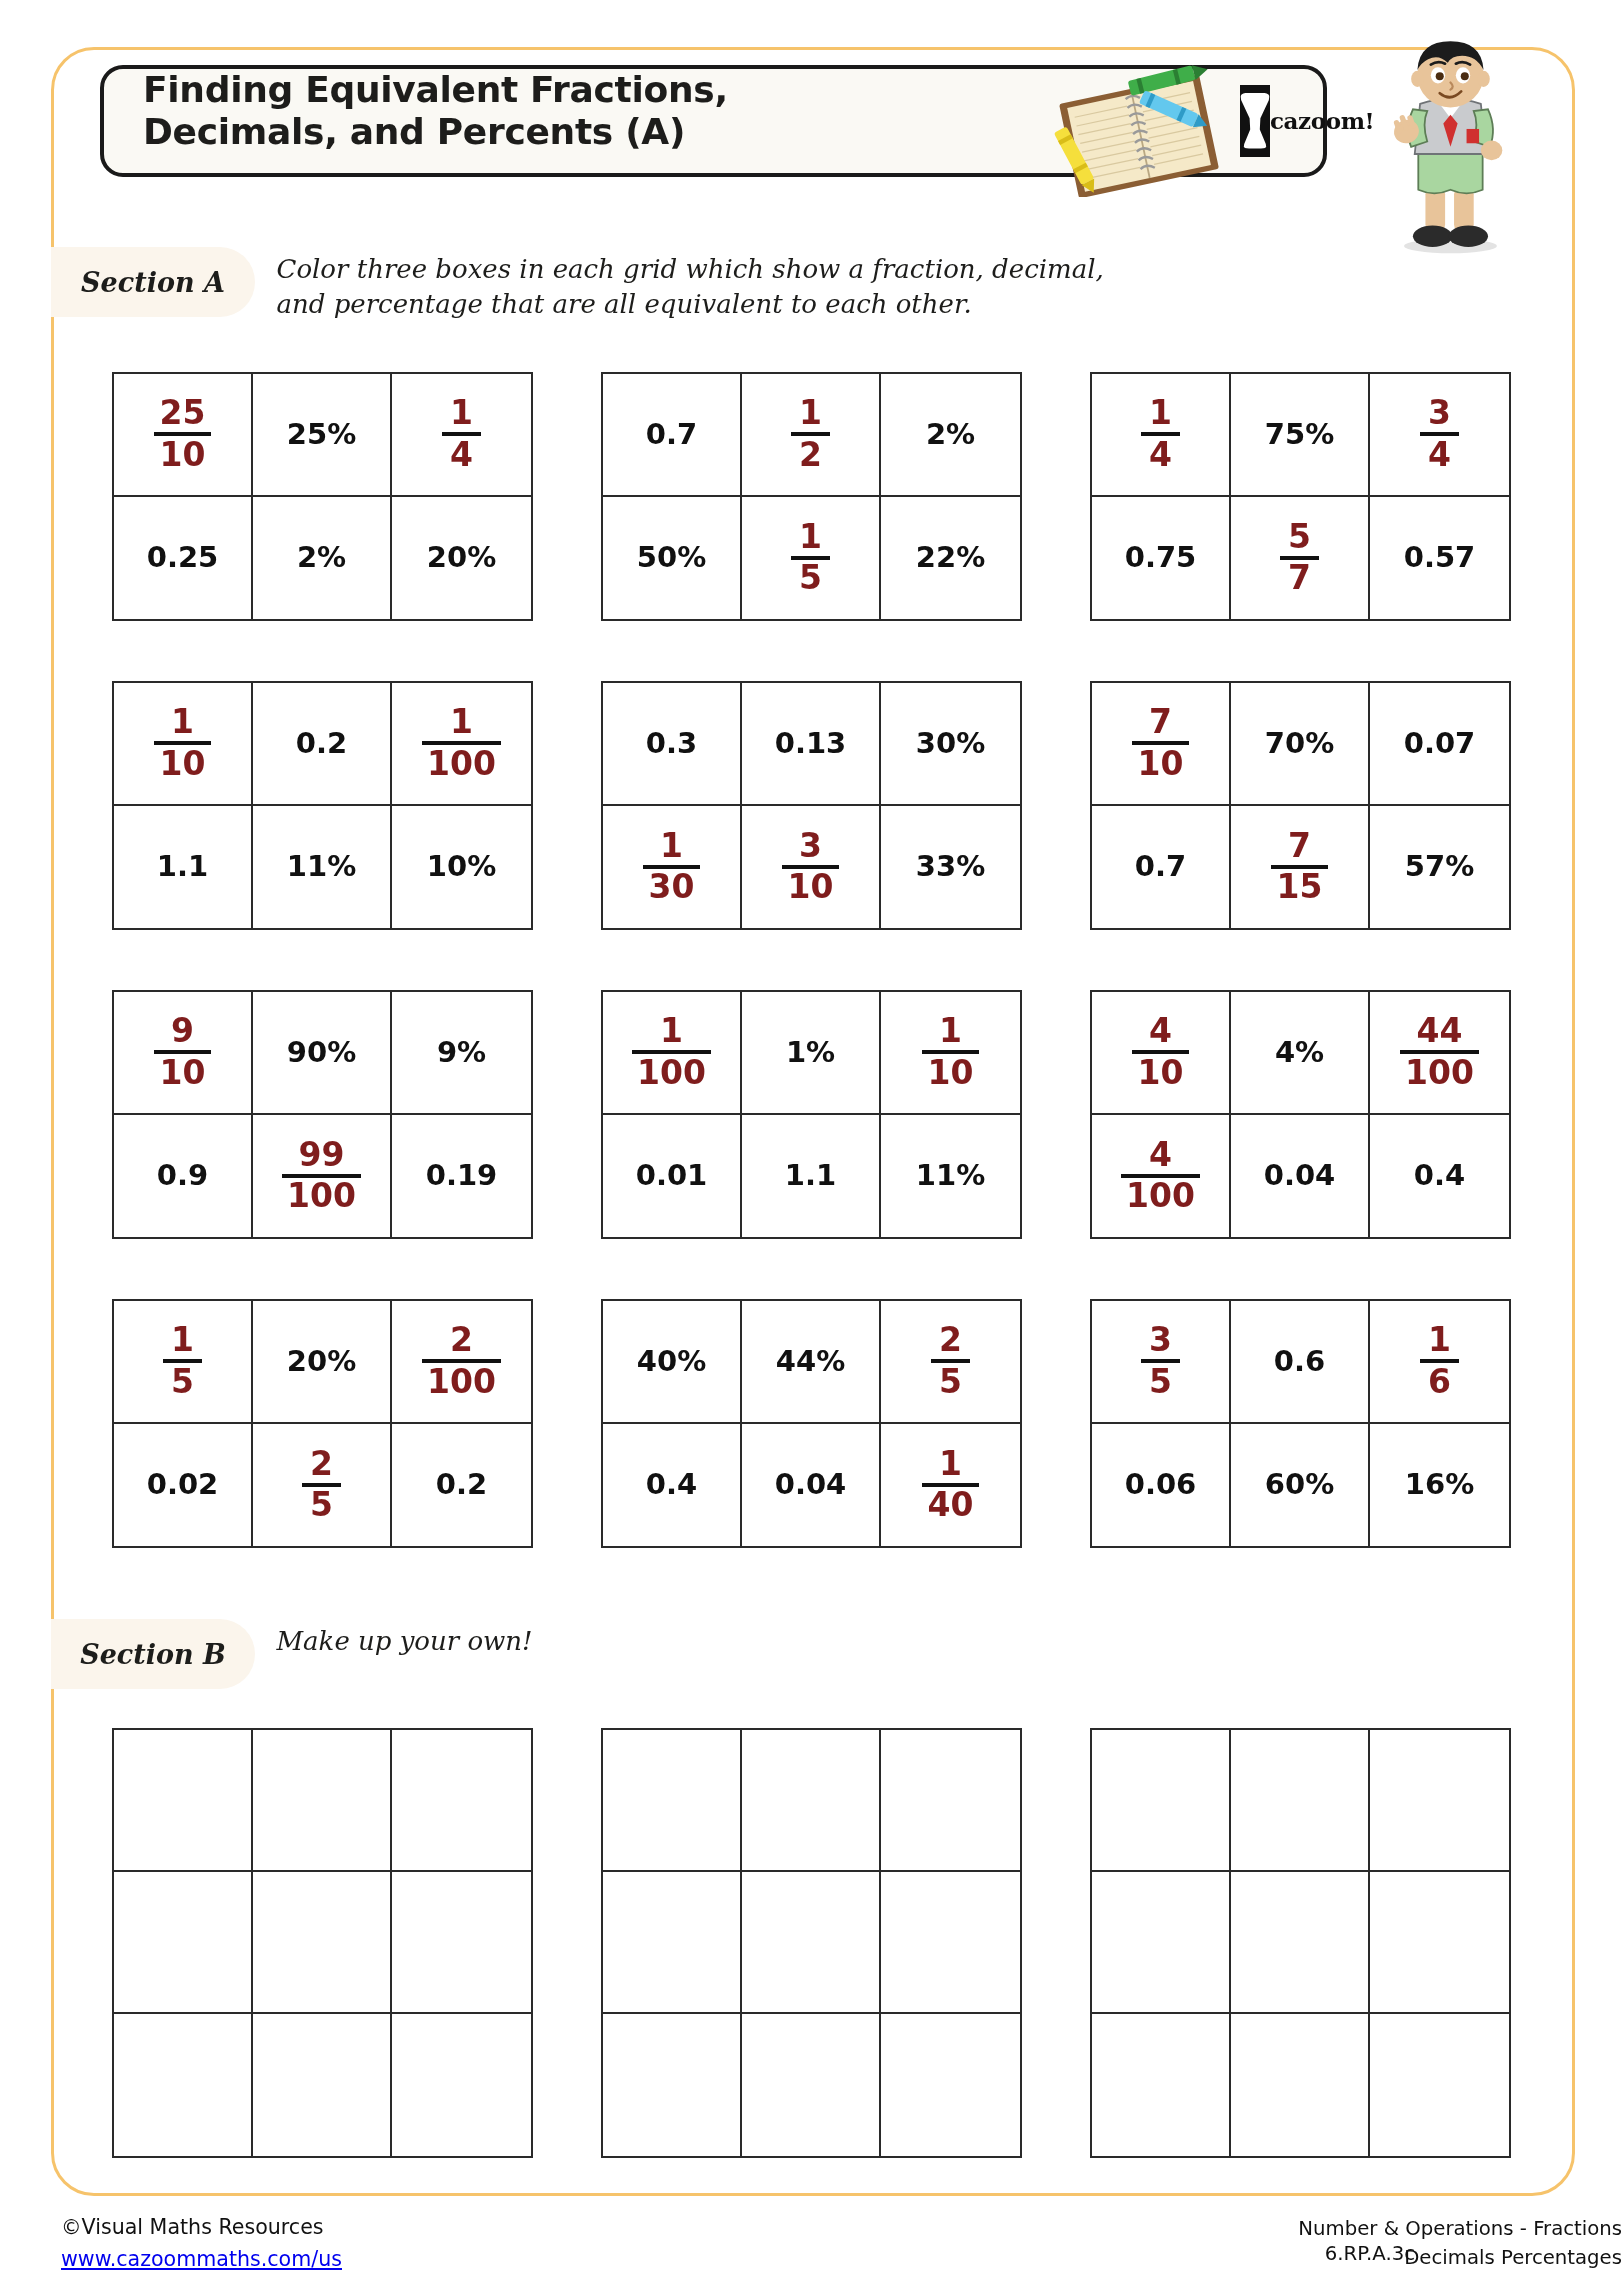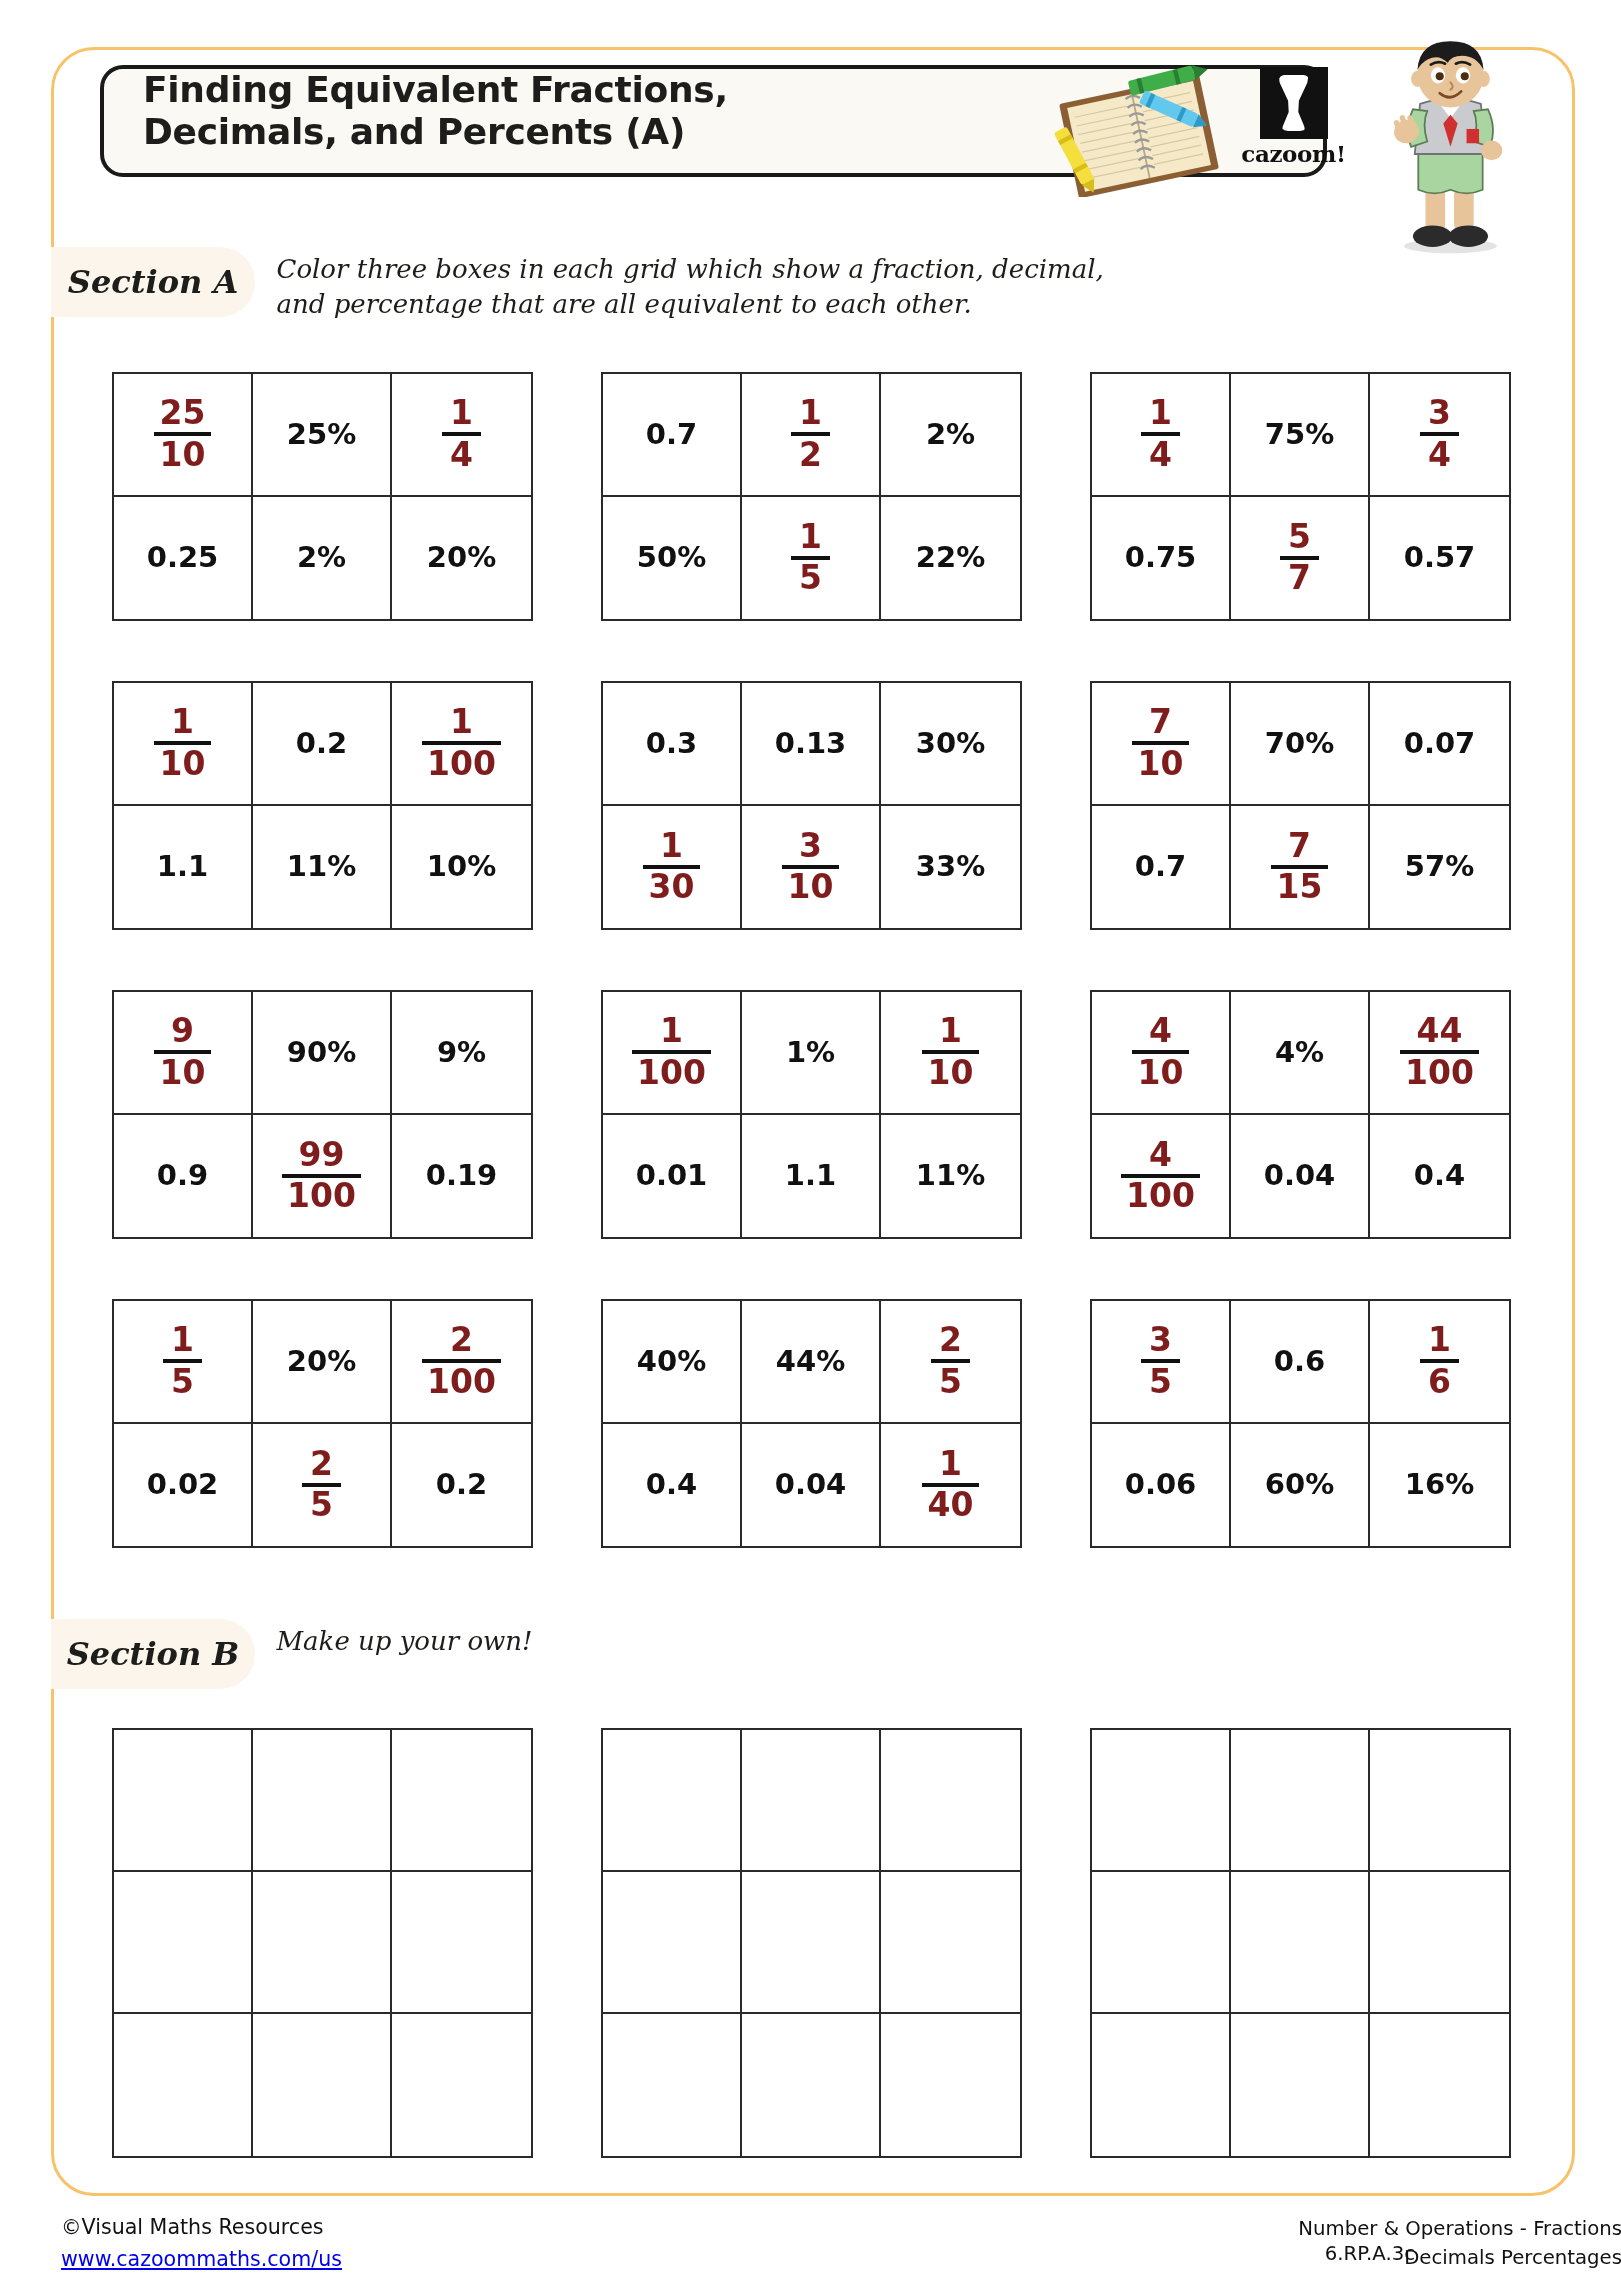--- a/index.html
+++ b/index.html
@@ -70,21 +70,20 @@
 
   
   .cazoom-logo {
     position: absolute;
     left: 1240px;
     top: 67px;
     width: 107px;
     height: 107px;
     z-index: 6;
     display: flex;
-    flex-direction: column;
     align-items: center;
   }
   .cazoom-mark {
     width: 68px;
     height: 72px;
     background: #111111;
     display: flex;
     align-items: center;
     justify-content: center;
   }
@@ -128,21 +127,21 @@
     border-radius: 0 36px 36px 0;
     display: flex;
     align-items: center;
     justify-content: center;
     flex: 0 0 auto;
   }
   .section-pill span {
     font-family: "DejaVu Serif", serif;
     font-style: italic;
     font-weight: bold;
-    font-size: 32px;
+    font-size: 27px;
     color: #1d1d1b;
     text-align: right;
   }
   .section-instr {
     font-family: "DejaVu Serif", serif;
     font-style: italic;
     font-size: 26px;
     line-height: 1.35;
     color: #1d1d1b;
     margin-left: 21.5px;

